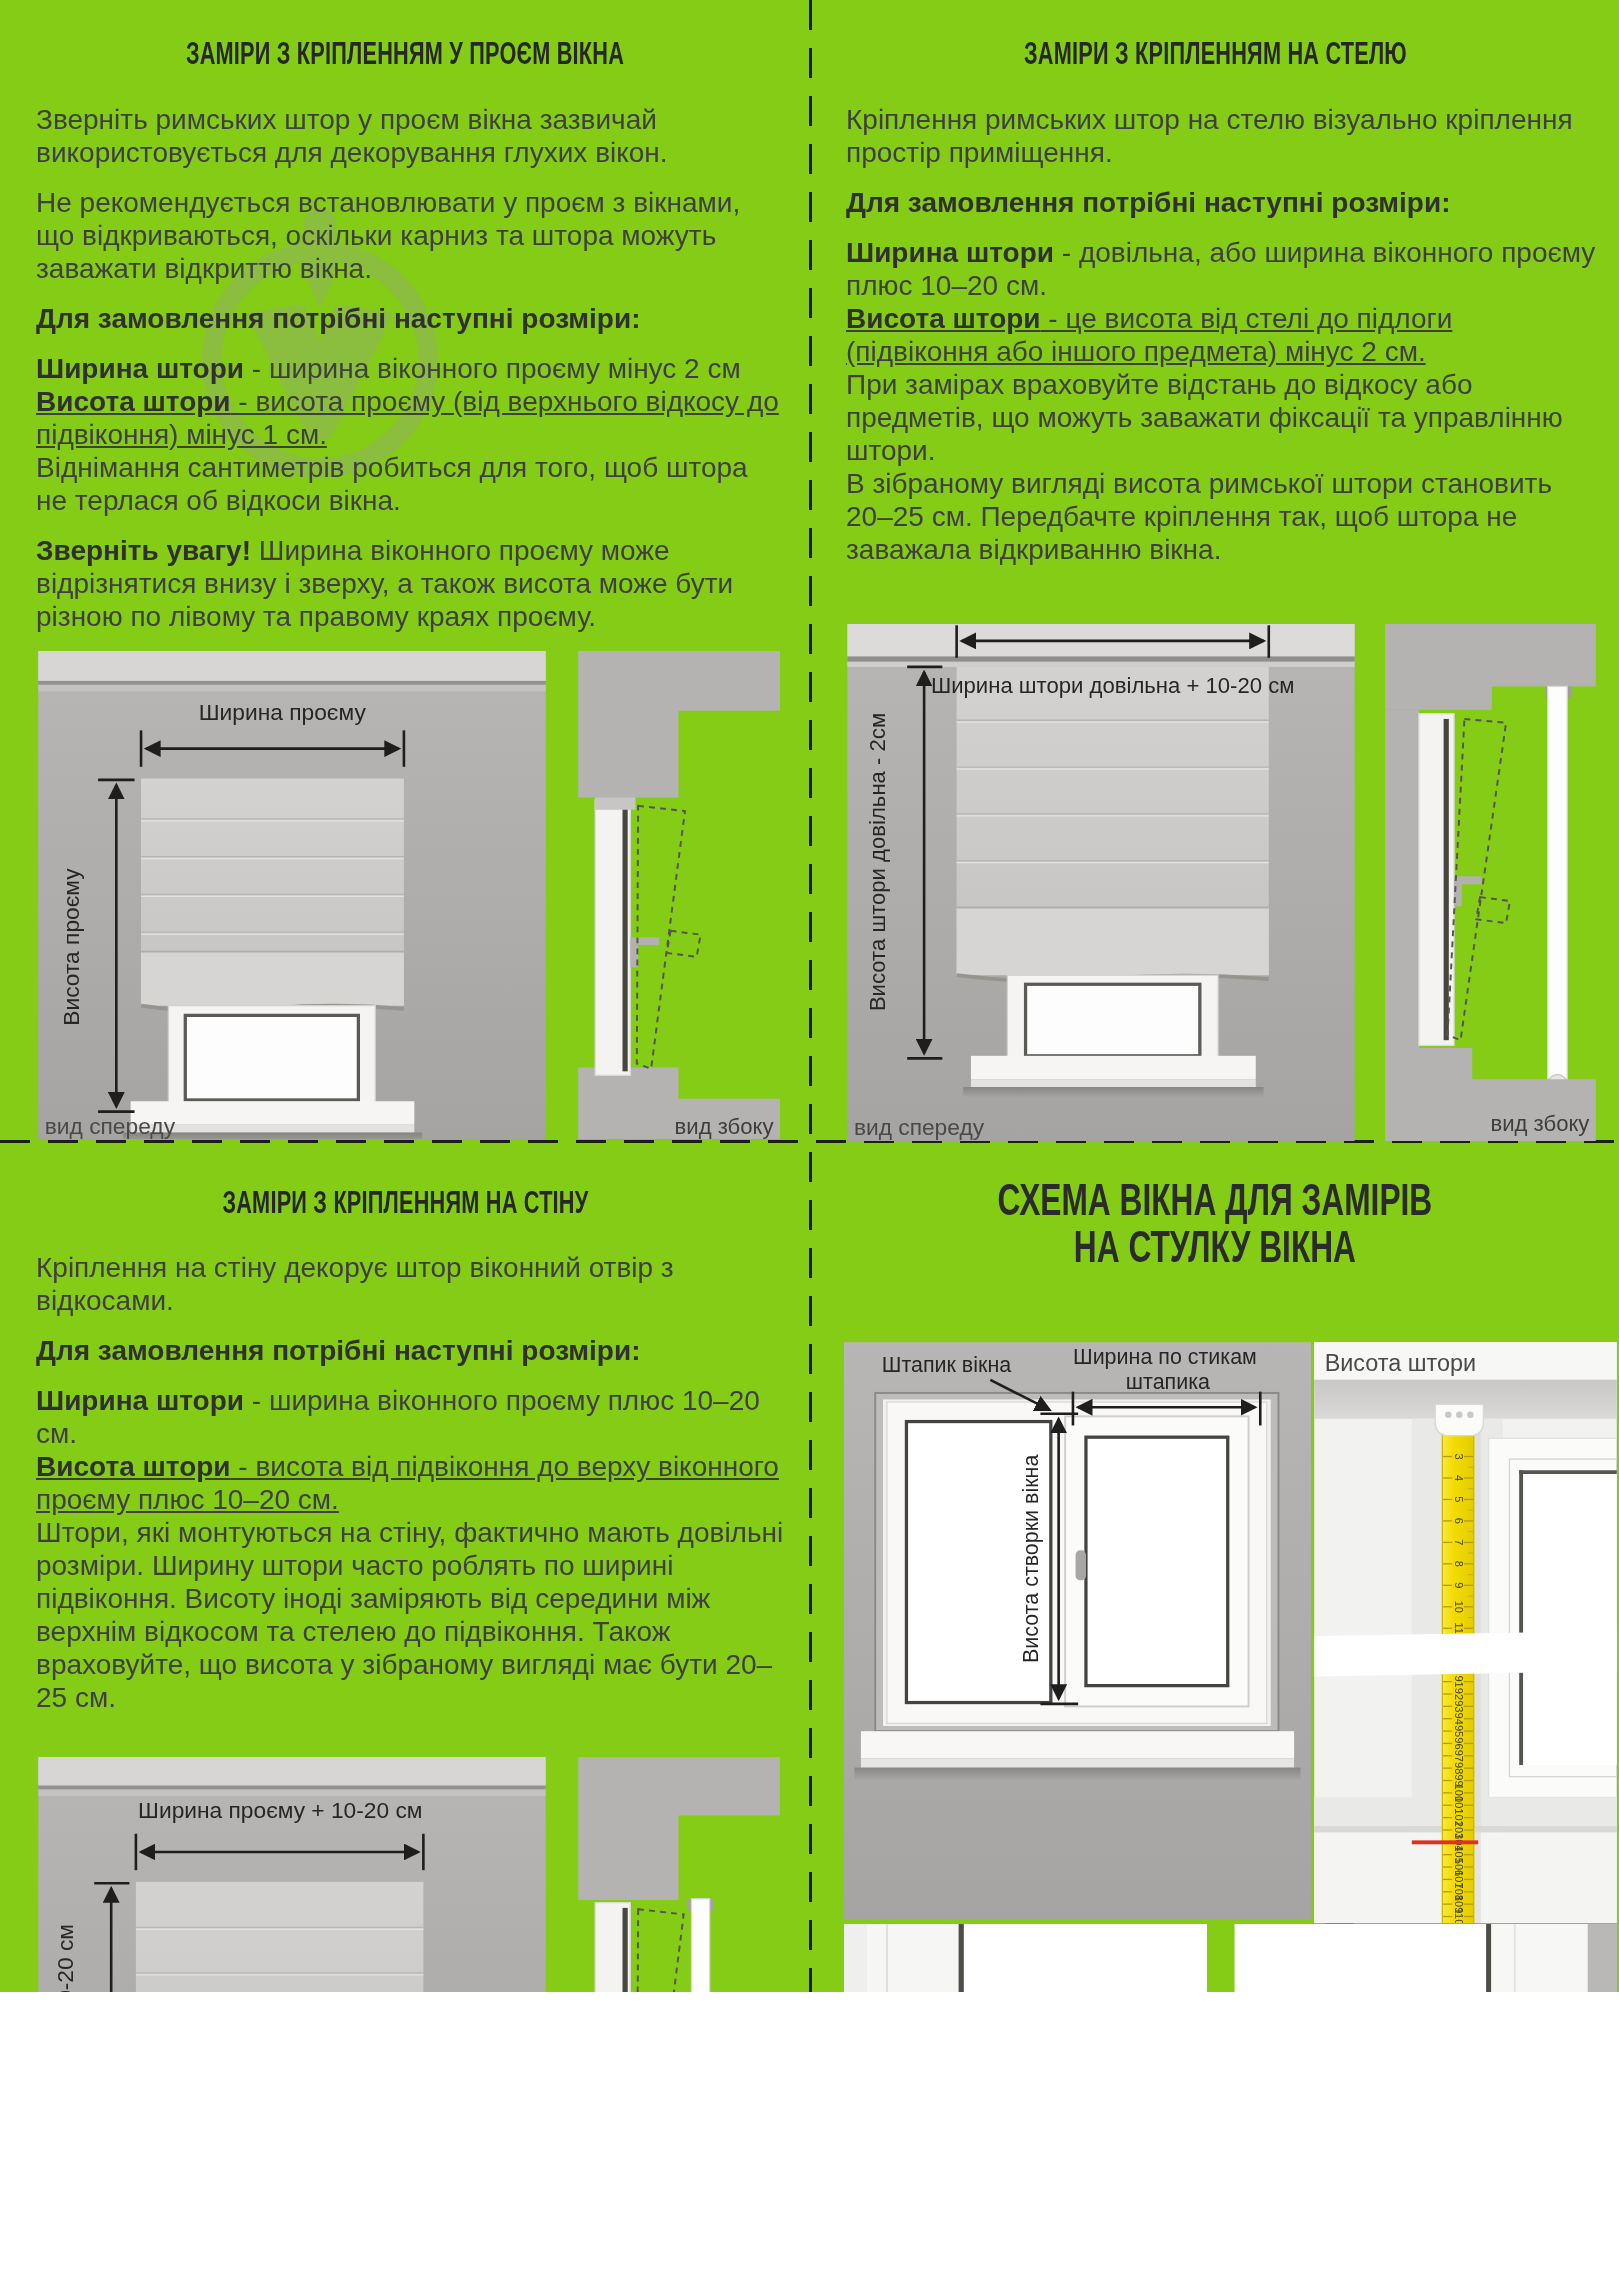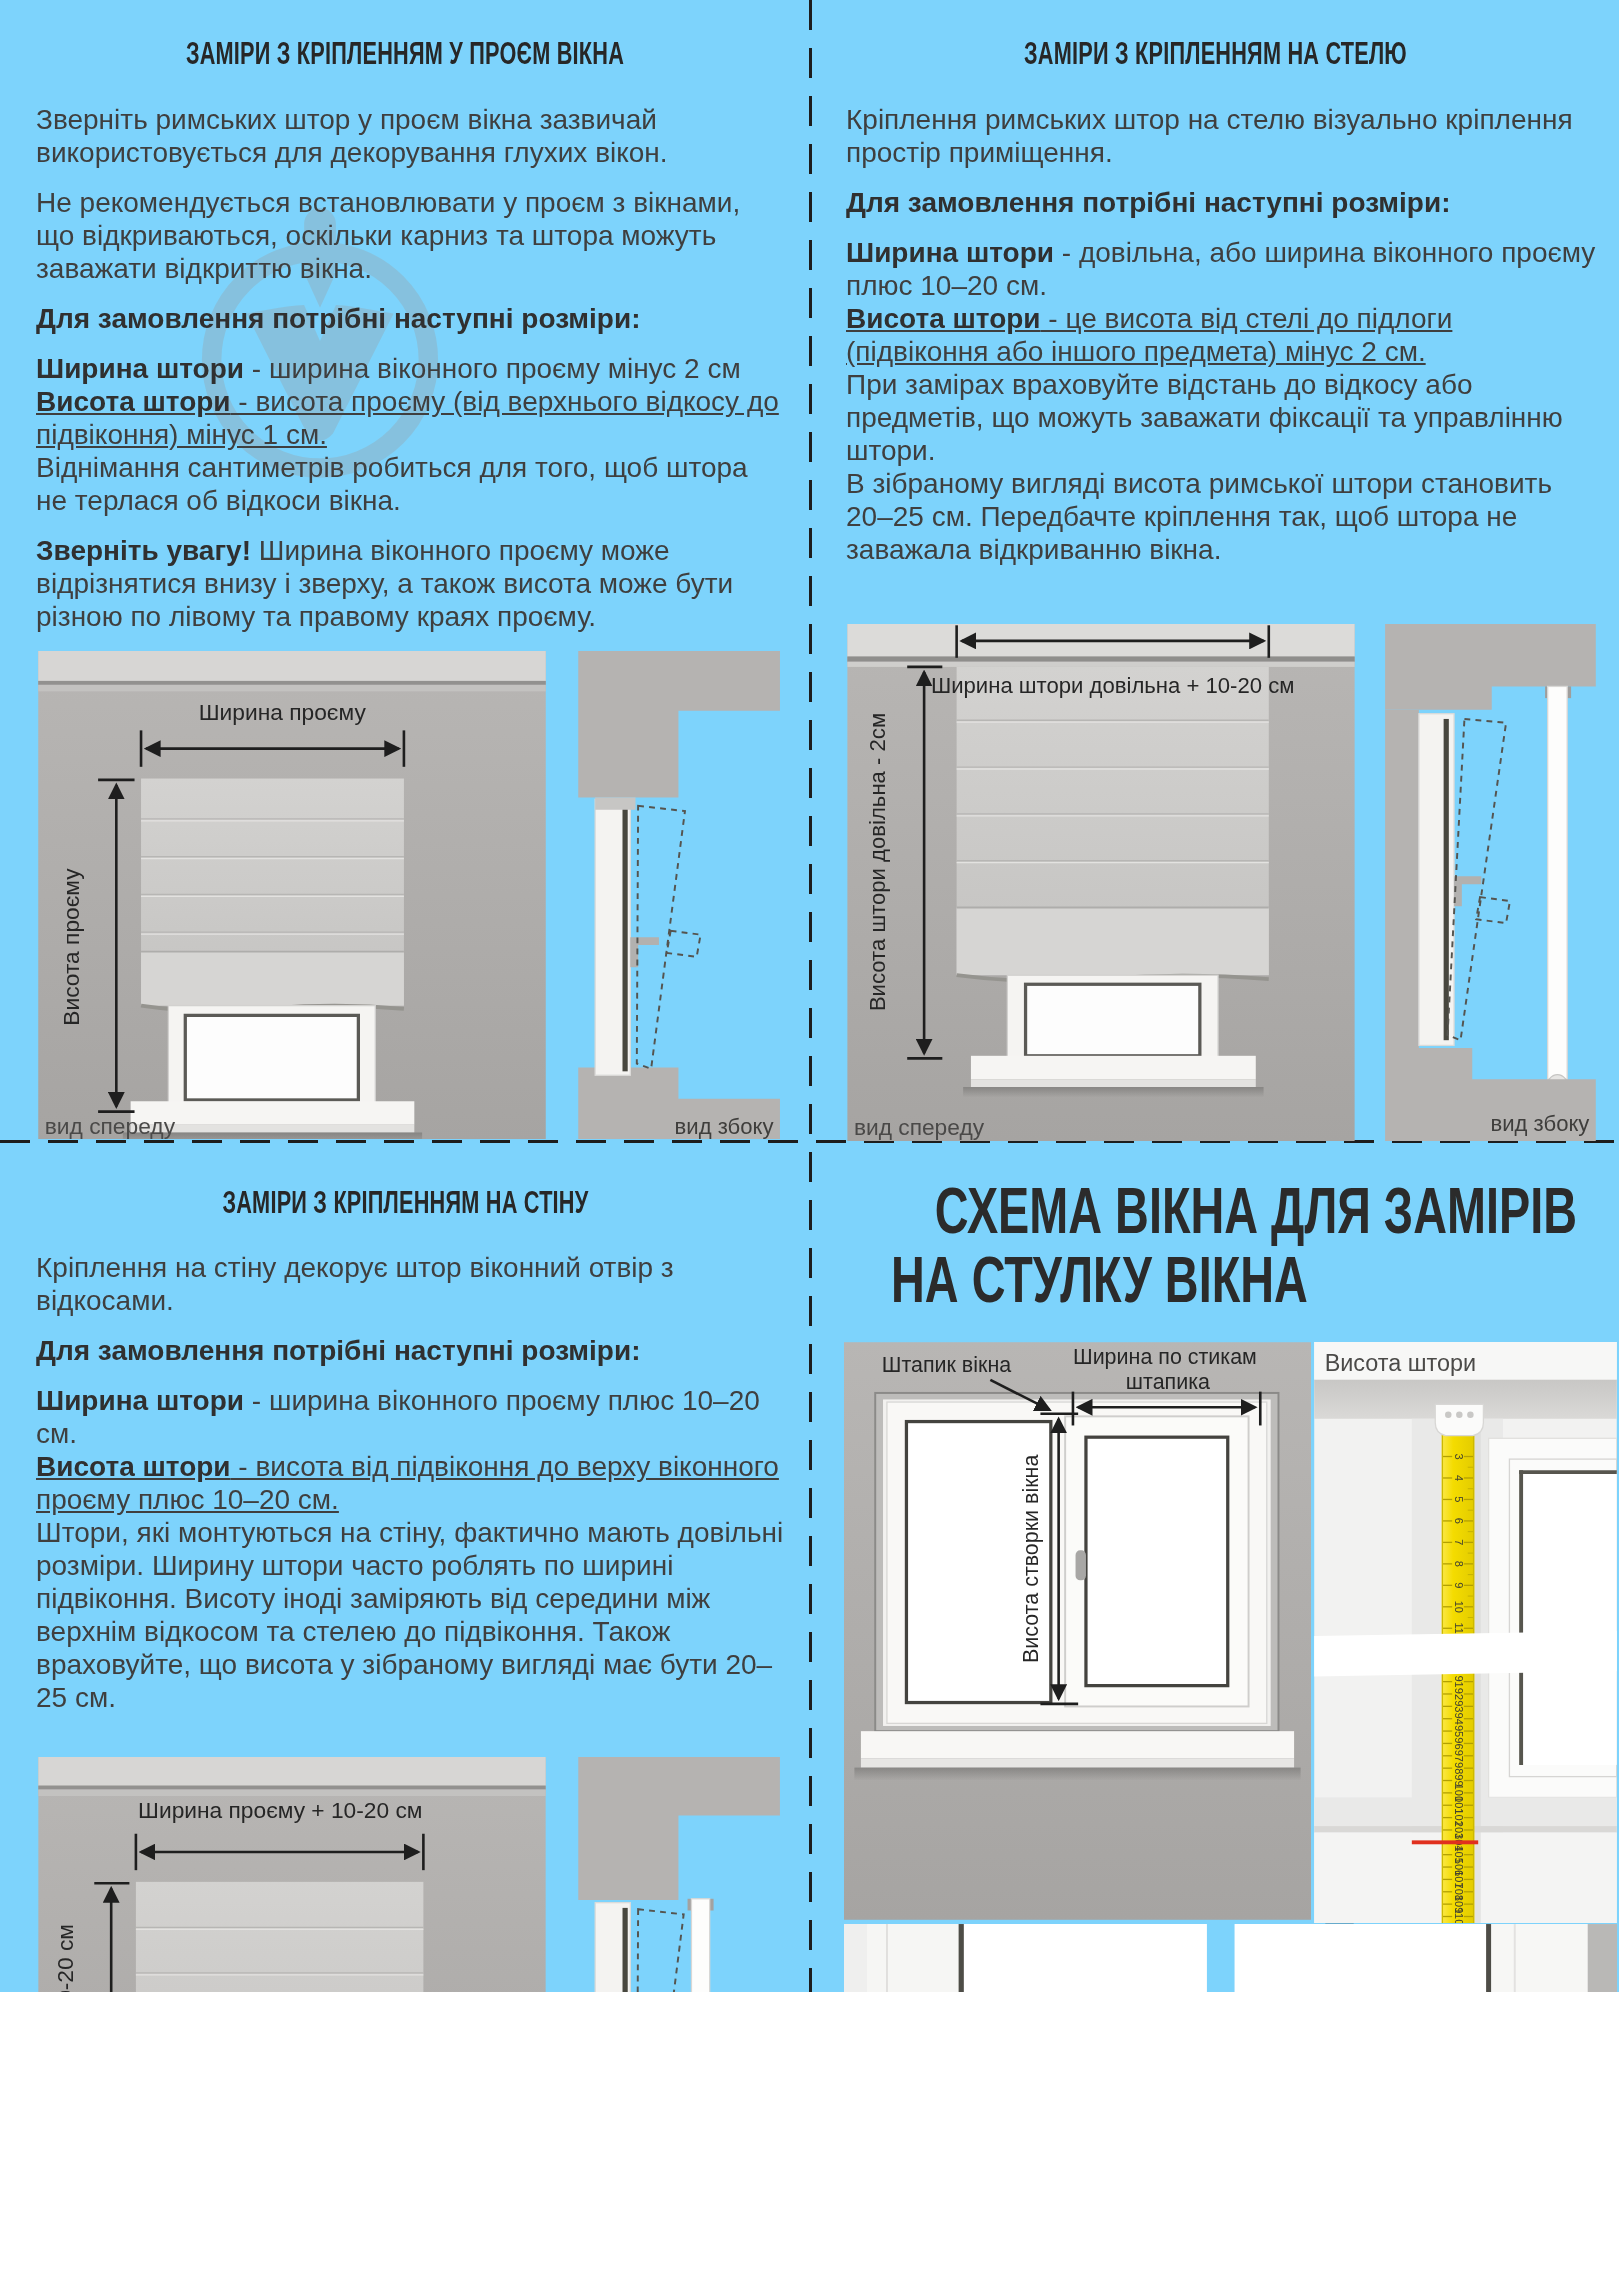--- a/index.html
+++ b/index.html
@@ -1,28 +1,28 @@
 <!DOCTYPE html>
 <html style="font-size:10.4px"><head>
 <meta charset="utf-8">
 <style>
   html,body{margin:0;padding:0;background:#ffffff;}
-  .page{position:relative;width:1619px;height:1992px;background:#7dd3fc;overflow:hidden;
+  .page{position:relative;width:1619px;height:1992px;background:#84cc16;overflow:hidden;
         font-family:"Liberation Sans",sans-serif;color:#3f3f3f;}
   .divider-v{position:absolute;left:809px;top:0;width:3.3px;height:2284px;
       background:repeating-linear-gradient(180deg,#1d1d1d 0 30px,transparent 30px 48px);}
   .divider-h{position:absolute;left:0;top:1140px;width:1619px;height:3.3px;
       background:repeating-linear-gradient(90deg,#1d1d1d 0 30px,transparent 30px 48px);}
   .divider-b{position:absolute;left:0;top:2279px;width:1619px;height:3.3px;
       background:repeating-linear-gradient(90deg,#1d1d1d 0 30px,transparent 30px 48px);}
   .qtitle{position:absolute;width:810px;text-align:center;font-weight:700;font-size:31px;
       color:#272727;letter-spacing:0.3px;}
   .qtitle span{display:inline-block;transform:scaleX(.70);transform-origin:50% 50%;white-space:nowrap;}
-  .btitle{position:absolute;left:810px;top:1177px;width:810px;font-weight:700;
-      font-size:65px;line-height:1.06;color:#2b2b2b;}
+  .btitle{position:absolute;left:810px;top:1177px;width:810px;text-align:center;font-weight:700;
+      font-size:44px;line-height:1.06;color:#2b2b2b;}
   .btitle span{display:inline-block;transform:scaleX(.72);transform-origin:50% 50%;white-space:nowrap;}
   .qtext{position:absolute;font-size:28px;line-height:33px;}
   .qtext p{margin:0 0 17px 0;}
   .qtext p.tight{margin:0;}
   .qtext .gap{margin-bottom:17px;text-decoration:underline;}
   .qtext b{color:#303030;}
   .panel{position:absolute;}
   svg text{font-family:"Liberation Sans",sans-serif;}
   .wm{position:absolute;pointer-events:none;}
   .wm1{left:177px;top:195px;width:286px;height:318px;opacity:.30;}

